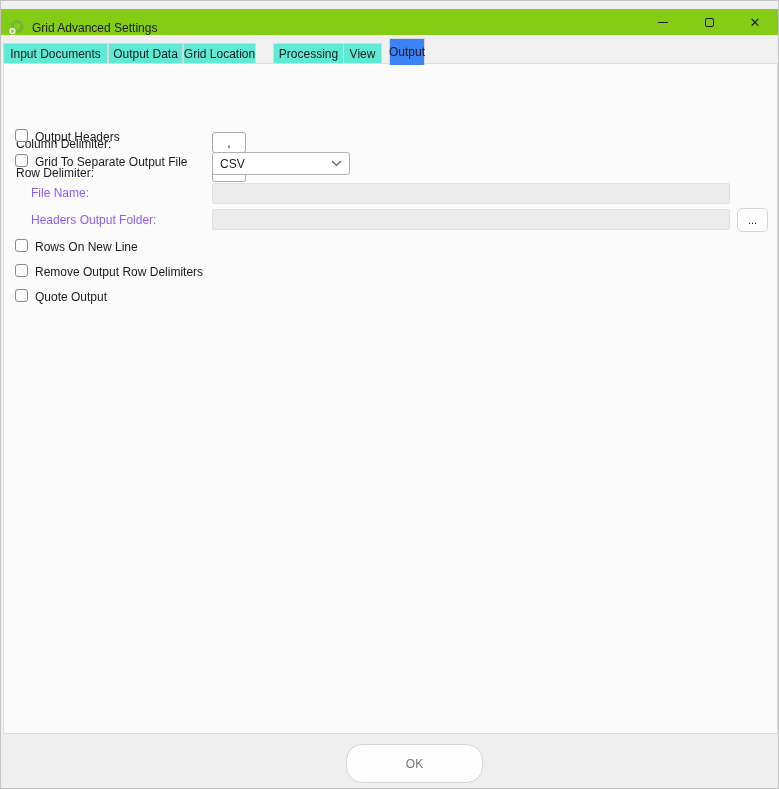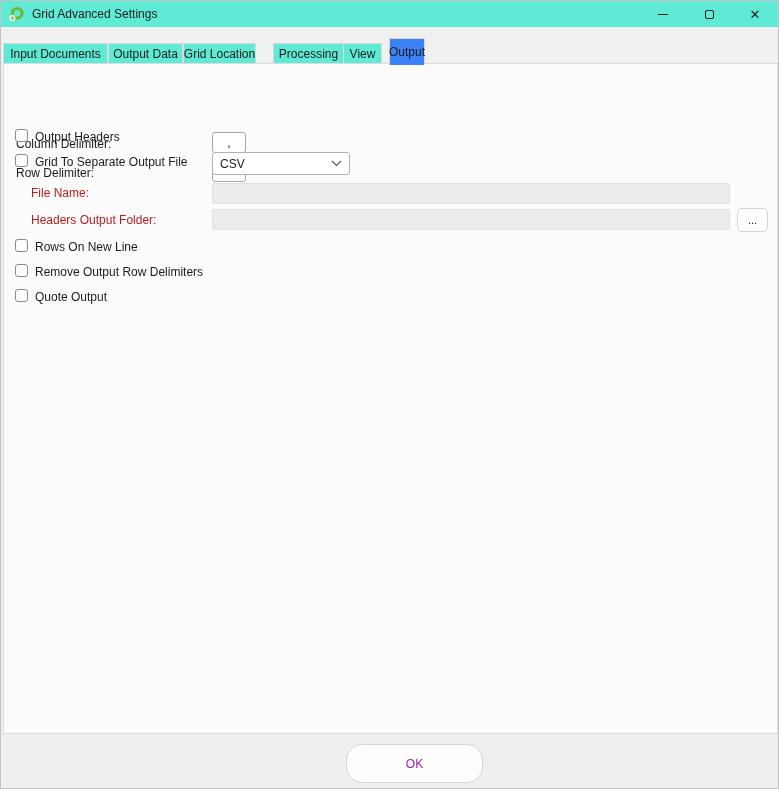--- a/index.html
+++ b/index.html
@@ -6,22 +6,22 @@
   html, body { background: #e8e8e8; }
   body { font-family: "Liberation Sans", sans-serif; font-size: 12px; color: #1b1b1b; }
 
   .window {
     position: relative; width: 779px; height: 789px;
     background: #f0f0f0; border: 1px solid #c3c3c3; overflow: hidden;
   }
 
   
   .titlebar {
-    position: absolute; left: 0; top: 0; width: 100%; height: 26px;
-    background: #5eead4; display: flex; align-items: center;
+    position: absolute; left: 0; top: 8px; width: 100%; height: 26px;
+    background: #84cc16; display: flex; align-items: flex-end;
   }
   .app-icon { margin-left: 8px; width: 16px; height: 16px; flex: 0 0 auto; }
   .title-text { margin-left: 7px; font-size: 12px; color: #1b1b1b; }
   .win-controls { margin-left: auto; display: flex; height: 100%; }
   .win-btn {
     width: 46px; height: 100%; display: flex; align-items: center; justify-content: center;
     cursor: default;
   }
   .glyph-min { width: 10px; height: 1px; background: #1b1b1b; }
   .glyph-max { width: 9px; height: 9px; border: 1px solid #1b1b1b; border-radius: 2px; }
@@ -45,21 +45,21 @@
     z-index: 3;
     margin-left: 8px;
   }
 
   
   .panel {
     position: absolute; left: 2px; top: 62px; width: 775px; height: 671px;
     background: #fbfbfb; border: 1px solid #dcdcdc; z-index: 2;
   }
   .panel .lbl { position: absolute; font-size: 12px; color: #1b1b1b; white-space: nowrap; }
-  .panel .lbl-disabled { color: #b91c1c; }
+  .panel .lbl-disabled { color: #8b5cf6; }
 
   .delim-input {
     position: absolute; width: 34px; height: 21px; text-align: center;
     background: #ffffff; border: 1px solid #a8a8a8; border-radius: 3px;
     font-family: "Liberation Sans", sans-serif; font-size: 12px; color: #1b1b1b;
   }
   .cb {
     position: absolute; left: 11px; width: 13px; height: 13px;
     appearance: none; -webkit-appearance: none;
     background: #fdfdfd; border: 1px solid #8b8b8b; border-radius: 3px;
@@ -84,21 +84,21 @@
   }
 
   
   .footer {
     position: absolute; left: 0; top: 733px; width: 100%; height: 56px;
     background: #efefef;
   }
   .btn {
     position: absolute; top: 10px; height: 39px;
     background: #fdfdfd; border: 1px solid #d5d5d5; border-radius: 16px;
-    font-family: "Liberation Sans", sans-serif; font-size: 12px; color: #a21caf;
+    font-family: "Liberation Sans", sans-serif; font-size: 12px; color: #737373;
   }
   .btn-ok { left: 345px; width: 137px; }
   .btn-apply { left: 490px; width: 138px; }
   .btn-cancel { left: 638px; width: 137px; }
 </style>
 </head>
 <body>
 
 <div class="window">
 

